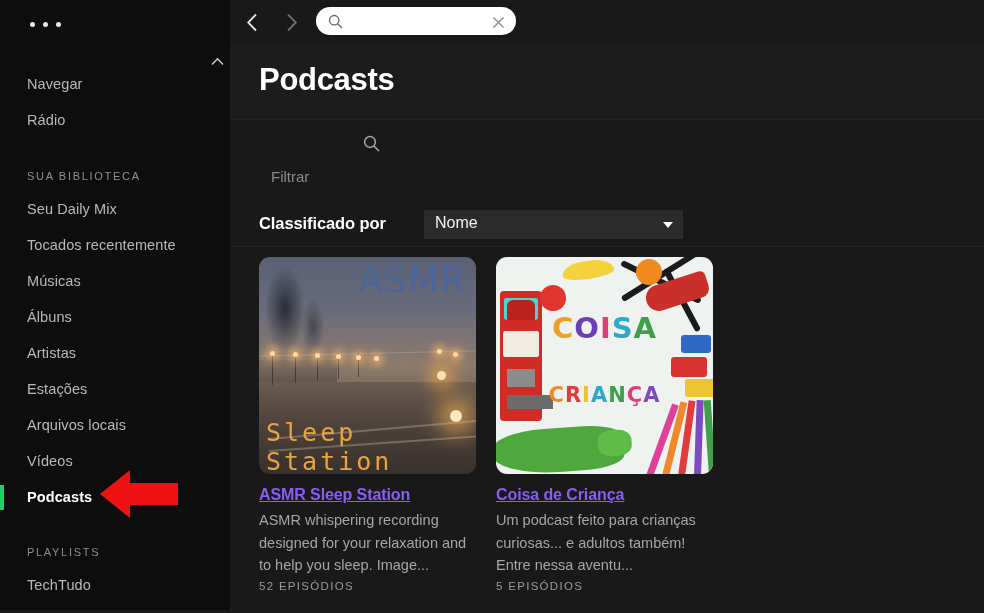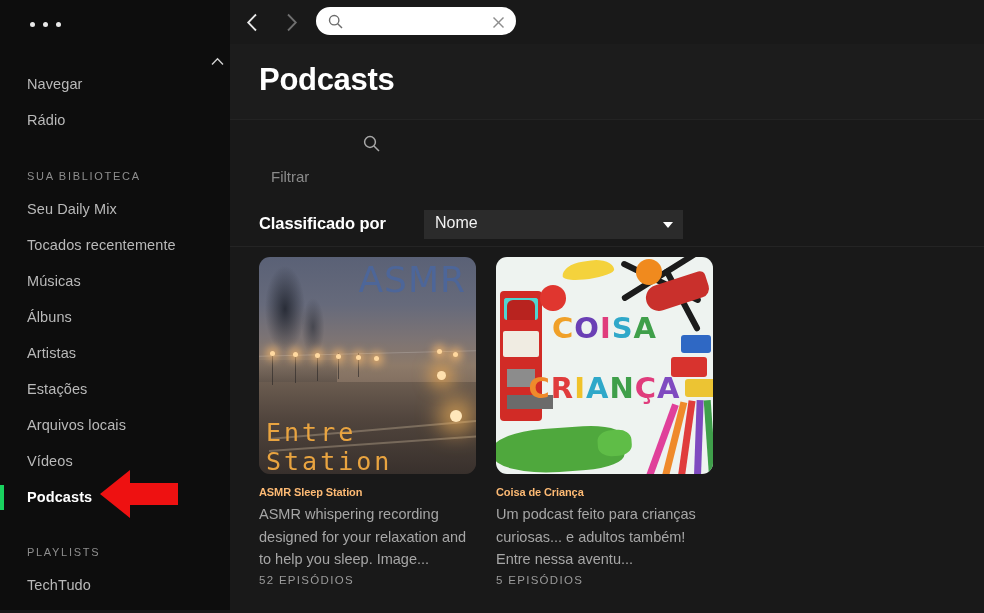--- a/index.html
+++ b/index.html
@@ -159,22 +159,22 @@
   }
   .card{ width:217px; cursor:pointer; }
   .art{
     width:217px; height:217px;
     position:relative; overflow:hidden;
     background:#111;
     border-radius:11px;
   }
   .card-title{
     margin-top:12px;
-    font-size:11px; font-weight:bold; color:#fdba74; letter-spacing:-.1px;
-    white-space:nowrap; overflow:hidden;
+    font-size:16px; font-weight:bold; color:#8b5cf6; letter-spacing:-.1px;
+    white-space:nowrap; overflow:hidden;text-decoration:underline;
   }
   .card-desc{
     margin-top:5px;
     font-size:14.5px; color:#a6a6a6; line-height:22.5px;
     height:68px; overflow:hidden;
   }
   .card-eps{
     margin-top:3px;
     font-size:11.5px; color:#9a9a9a; letter-spacing:1.3px;
     text-transform:uppercase;
@@ -320,21 +320,21 @@
   .art2 .p4{ right:14px; background:#7f4ac0; transform:rotate(2deg); }
   .art2 .p5{ right:-1px; background:#3f9f4a; transform:rotate(-4deg); }
 
   .art2 .w{
     position:absolute; width:100%; text-align:center;
     font-family:"DejaVu Sans", sans-serif;
     font-weight:bold; letter-spacing:1px;
   }
   .art2 .w1{ top:54px; font-size:29px; }
   .art2 .w2{ top:92px; font-size:24px; }
-  .art2 .w3{ top:114px; font-size:29px; }
+  .art2 .w3{ top:126px; font-size:21px; }
   .art2 .w span{ display:inline-block; }
 
   .arrow-ann{
     position:absolute; left:100px; top:468px;
     width:78px; height:52px; z-index:50; pointer-events:none;
   }
 </style>
 </head>
 <body>
 
@@ -491,21 +491,21 @@
           <span class="lamp" style="left:34px; top:95px"></span>
           <span class="lamp" style="left:56px; top:96px"></span>
           <span class="lamp" style="left:77px; top:97px"></span>
           <span class="lamp" style="left:97px; top:98px"></span>
           <span class="lamp" style="left:115px; top:99px"></span>
           <span class="lamp" style="left:178px; top:92px"></span>
           <span class="lamp" style="left:194px; top:95px"></span>
           <span class="bigl2"></span>
           <span class="bigl"></span>
           <div class="txt-top">ASMR</div>
-          <div class="txt-bot">Entre Station</div>
+          <div class="txt-bot">Sleep Station</div>
         </div>
         <div class="card-title">ASMR Sleep Station</div>
         <div class="card-desc">ASMR whispering recording designed for your relaxation and to help you sleep. Image...</div>
         <div class="card-eps">52 EPISÓDIOS</div>
       </div>
 
       <div class="card">
         <div class="art art2">
           <div class="robot"></div>
           <div class="heli">

